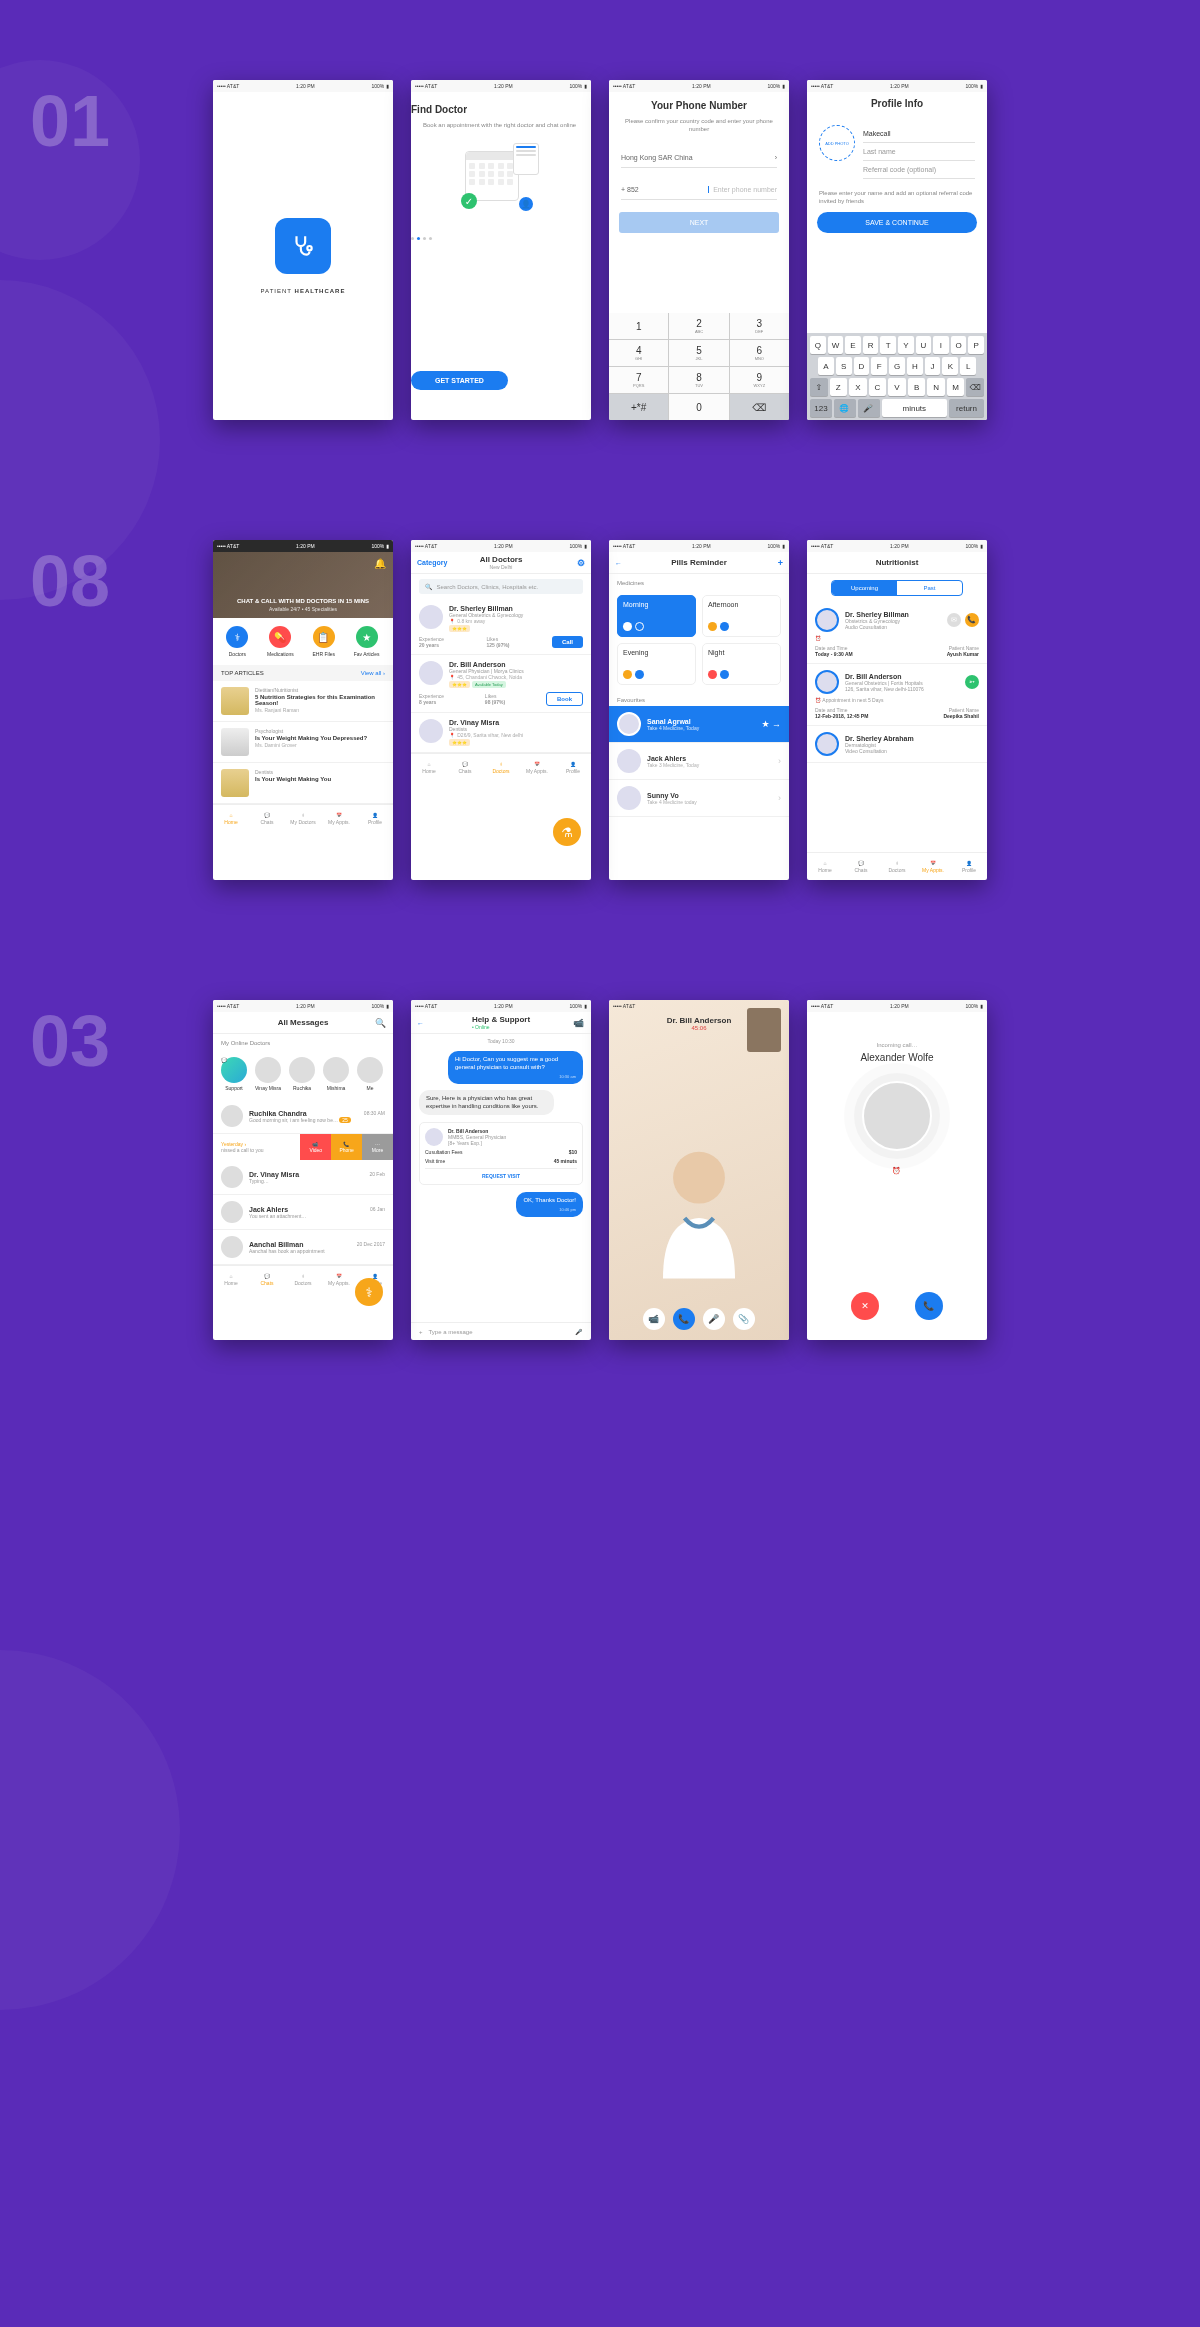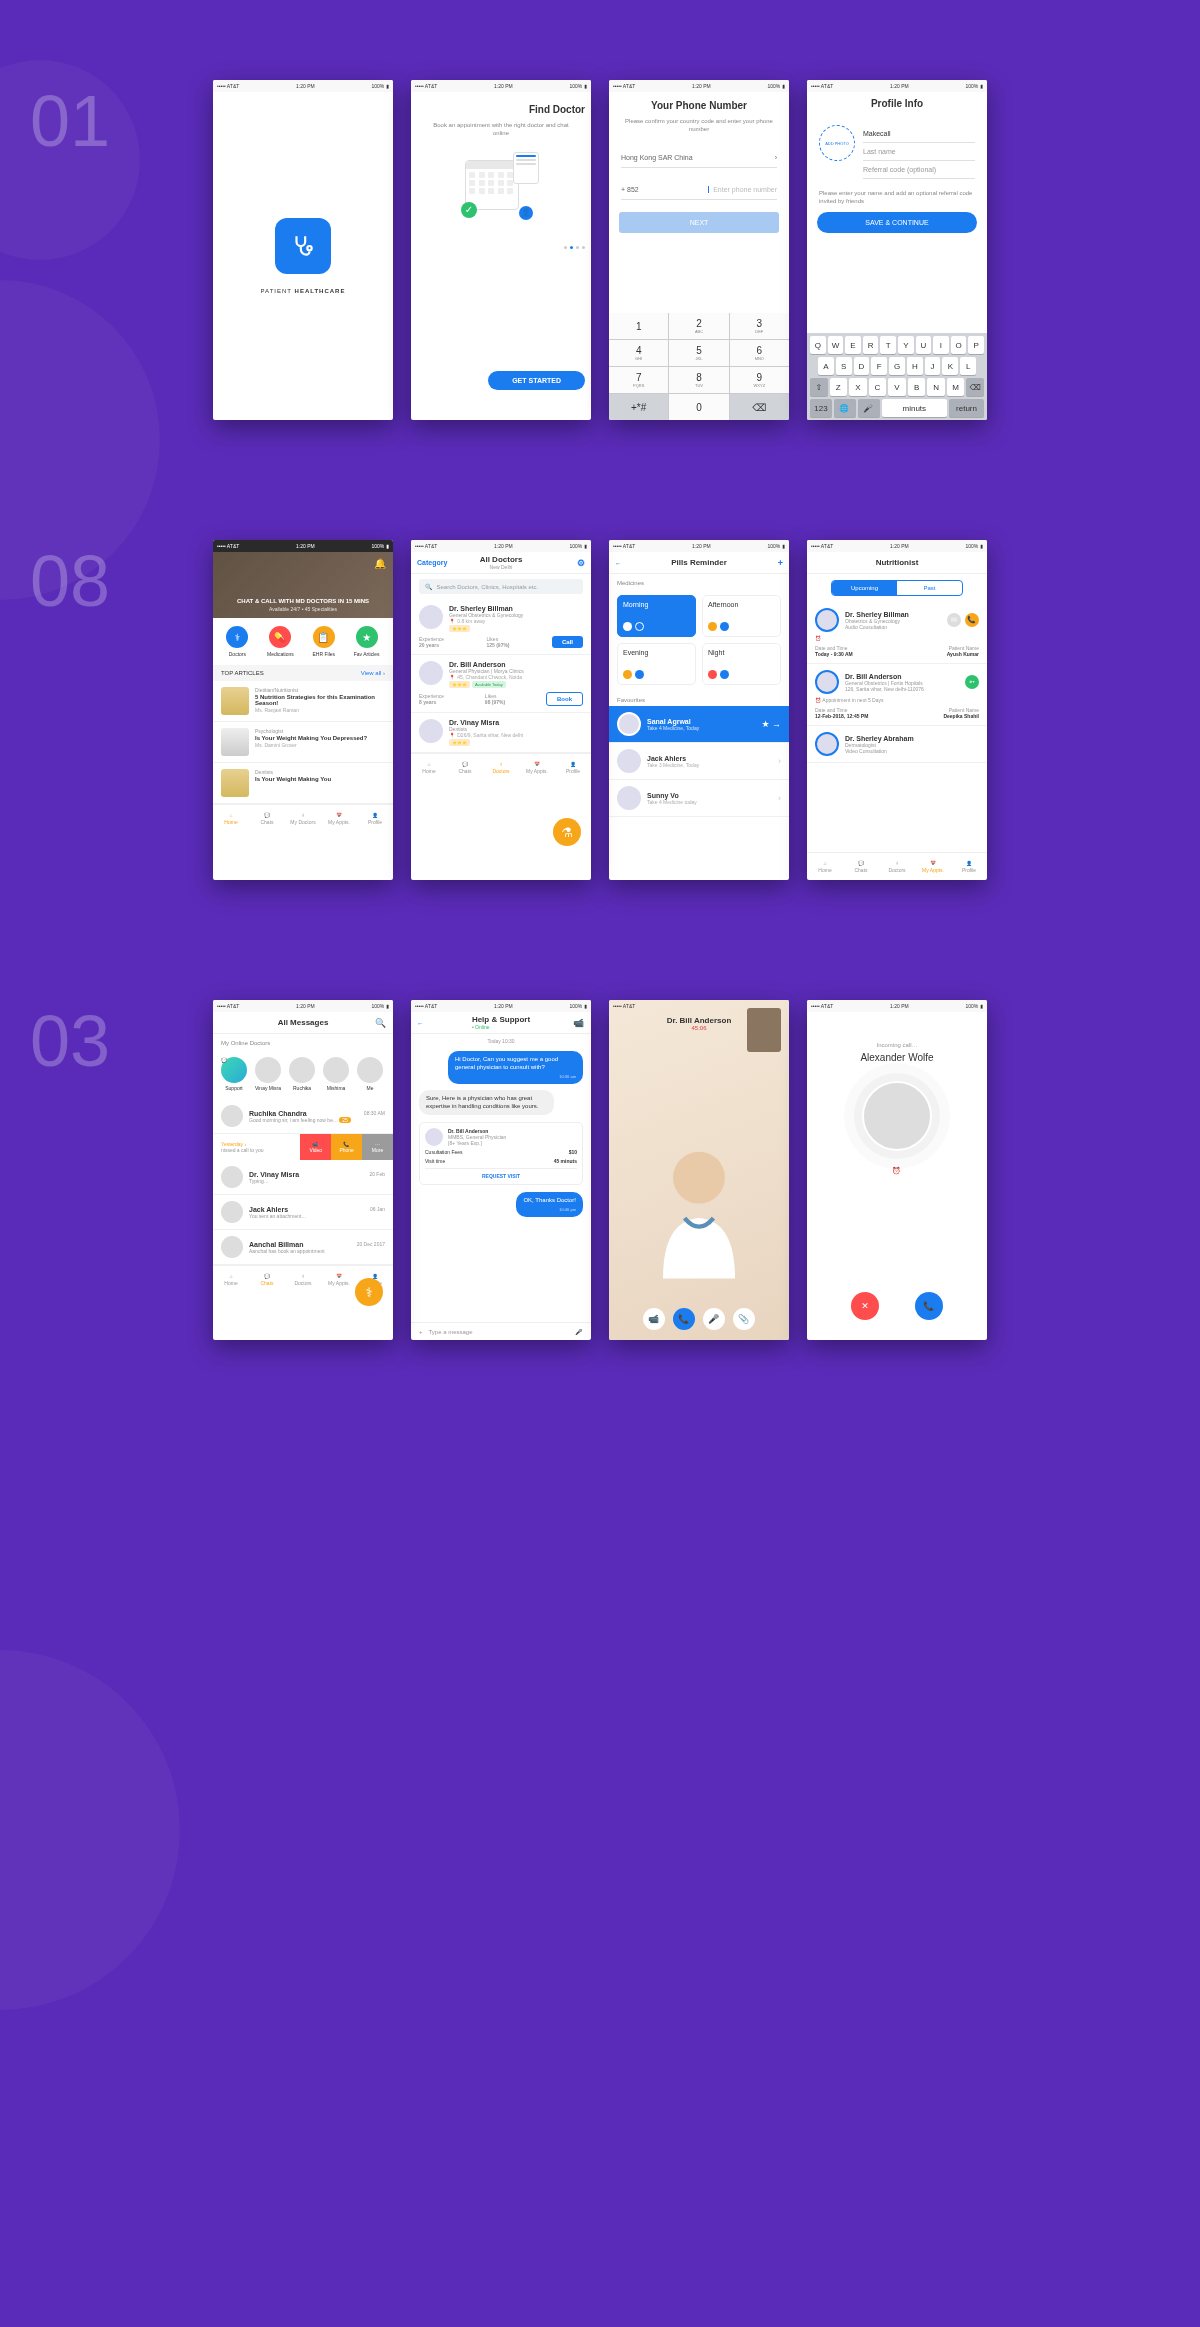--- a/index.html
+++ b/index.html
@@ -2,21 +2,21 @@
 <html><head>
 <meta charset="utf-8">
 <style>
 *{margin:0;padding:0;box-sizing:border-box;font-family:-apple-system,Helvetica,Arial,sans-serif}
 body{background:#5a2bb8;width:1200px;min-height:2327px;position:relative;overflow:hidden}
 .bg-circle{position:absolute;border-radius:50%;background:rgba(255,255,255,0.04)}
 .bg1{width:200px;height:200px;left:-60px;top:60px}
 .bg2{width:320px;height:320px;left:-160px;top:280px}
 .bg3{width:360px;height:360px;left:-180px;top:1650px}
 .section{position:relative;padding:80px 40px 40px}
-.section-num{position:absolute;font-size:72px;font-weight:400;color:rgba(255,255,255,0.25);left:30px}
+.section-num{position:absolute;font-size:72px;font-weight:700;color:rgba(255,255,255,0.25);left:30px}
 .section-title{font-size:30px;color:#fff;font-weight:400;margin-left:80px;margin-bottom:40px}
 .row{display:flex;gap:18px;justify-content:center}
 .phone{width:180px;height:340px;background:#fff;border-radius:2px;box-shadow:0 8px 24px rgba(0,0,0,0.4);display:flex;flex-direction:column;overflow:hidden;font-size:7px;color:#333}
 .status{height:12px;display:flex;justify-content:space-between;align-items:center;padding:0 4px;font-size:5px;color:#333;background:#f8f8f8}
 .status.dark{background:#2a2a2a;color:#fff}
 .status .left,.status .right{display:flex;gap:2px;align-items:center}
 .body{flex:1;display:flex;flex-direction:column;overflow:hidden}
 .center{display:flex;flex-direction:column;align-items:center;justify-content:center;text-align:center;padding:10px}
 .logo-box{width:56px;height:56px;background:#1b7cf0;border-radius:12px;display:flex;align-items:center;justify-content:center;color:#fff;font-size:24px}
 .brand{font-size:6px;margin-top:14px;letter-spacing:1px}
@@ -158,21 +158,21 @@
     </div>
 
     <div class="phone">
       <div class="status">
           <span class="left">
             <span>••••• AT&amp;T</span>
           </span>
           <span>1:20 PM</span>
           <span class="right"><span>100%</span> ▮</span>
         </div>
-      <div class="body" style="padding:12px 6px;align-items:flex-end;text-align:center">
+      <div class="body" style="padding:12px 0;align-items:flex-start;text-align:center">
         <div class="h1">Find Doctor</div>
         <div class="sub">Book an appointment with the right doctor and chat online</div>
         <div class="calendar-illus">
           <div class="cal">
               <div class="cal-top"></div>
               <div class="cal-grid">
                 <div class="cal-cell"></div>
                 <div class="cal-cell"></div>
                 <div class="cal-cell"></div>
                 <div class="cal-cell"></div>

